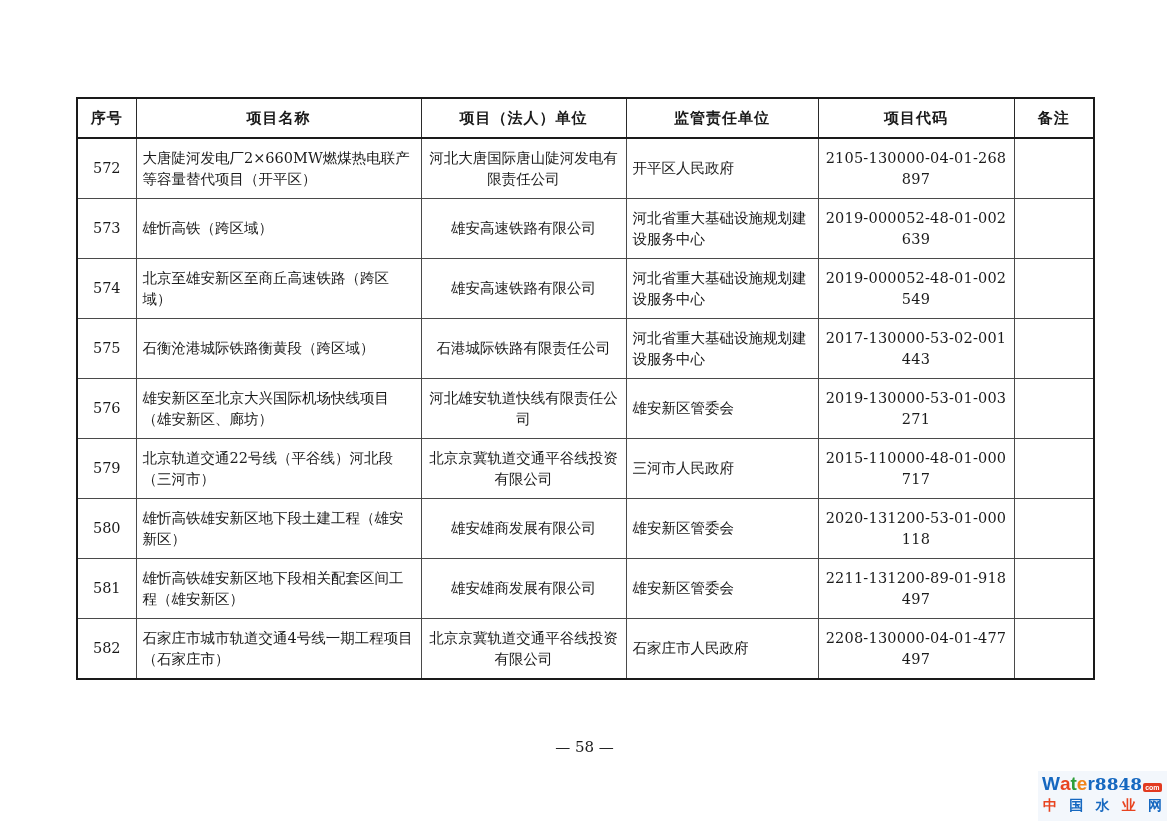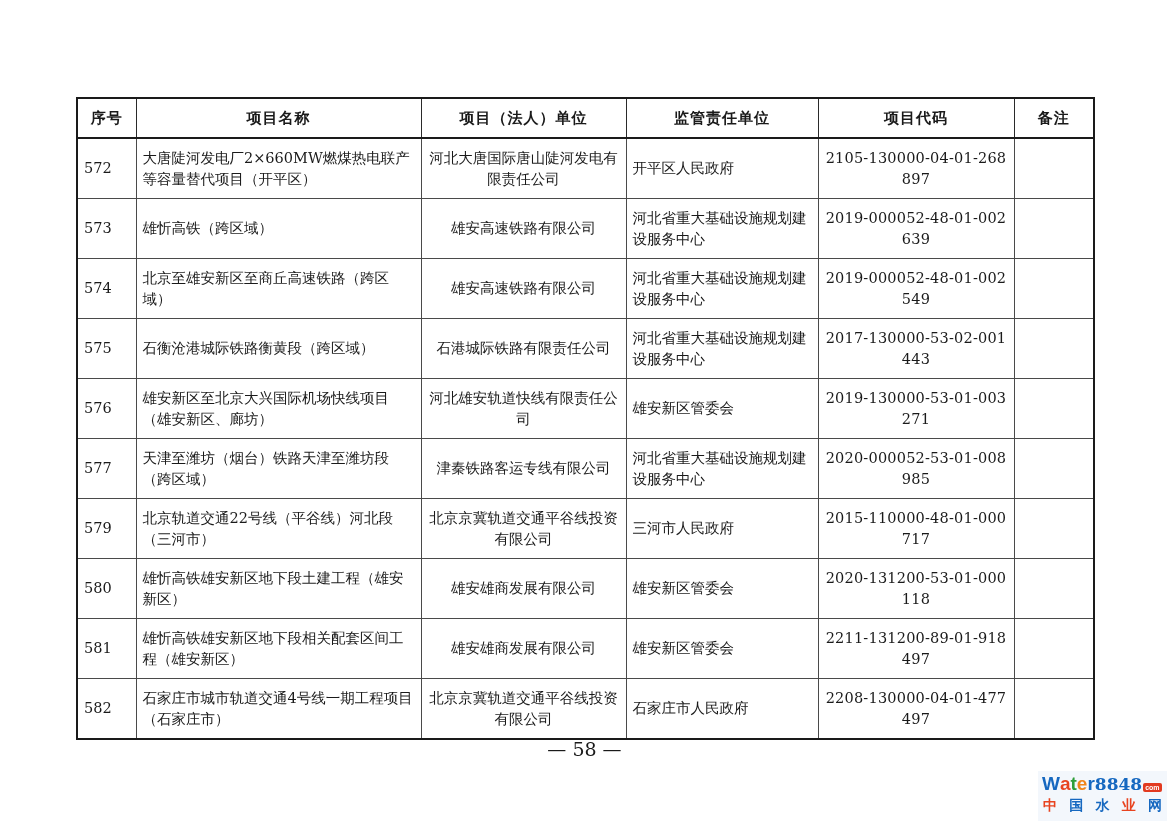--- a/index.html
+++ b/index.html
@@ -43,34 +43,34 @@
   }
   table.projects td {
     height: 53px;
     font-size: 14.5px;
     line-height: 21px;
     vertical-align: middle;
     border: 1px solid #4a4a4a;
     padding: 3px 6px;
     word-break: break-all;
   }
-  td.c-no   { text-align: left; font-size: 15px; padding: 3px 2px; }
+  td.c-no   { text-align: center; font-size: 15px; padding: 3px 2px; }
   td.c-name { text-align: left; }
   td.c-ent  { text-align: center; }
   td.c-sup  { text-align: left; }
   td.c-code { text-align: center; font-size: 15px; letter-spacing: 0.2px; word-break: normal; }
   td.c-rem  { text-align: center; }
 
   .page-number {
     position: absolute;
     left: 76px;
     top: 738px;
     width: 1017px;
     text-align: center;
-    font-size: 19px;
+    font-size: 15px;
     color: #1a1a1a;
   }
 
   .logo {
     position: absolute;
     left: 1038px;
     top: 771px;
     width: 129px;
     height: 50px;
     background: #f3f7fc;
@@ -175,28 +175,20 @@
     </tr>
         <tr>
       <td class="c-no">576</td>
       <td class="c-name">雄安新区至北京大兴国际机场快线项目（雄安新区、廊坊）</td>
       <td class="c-ent">河北雄安轨道快线有限责任公司</td>
       <td class="c-sup">雄安新区管委会</td>
       <td class="c-code">2019-130000-53-01-003271</td>
       <td class="c-rem"></td>
     </tr>
         <tr>
-      <td class="c-no">577</td>
-      <td class="c-name">天津至潍坊（烟台）铁路天津至潍坊段（跨区域）</td>
-      <td class="c-ent">津秦铁路客运专线有限公司</td>
-      <td class="c-sup">河北省重大基础设施规划建设服务中心</td>
-      <td class="c-code">2020-000052-53-01-008985</td>
-      <td class="c-rem"></td>
-    </tr>
-        <tr>
       <td class="c-no">579</td>
       <td class="c-name">北京轨道交通22号线（平谷线）河北段（三河市）</td>
       <td class="c-ent">北京京冀轨道交通平谷线投资有限公司</td>
       <td class="c-sup">三河市人民政府</td>
       <td class="c-code">2015-110000-48-01-000717</td>
       <td class="c-rem"></td>
     </tr>
         <tr>
       <td class="c-no">580</td>
       <td class="c-name">雄忻高铁雄安新区地下段土建工程（雄安新区）</td>

